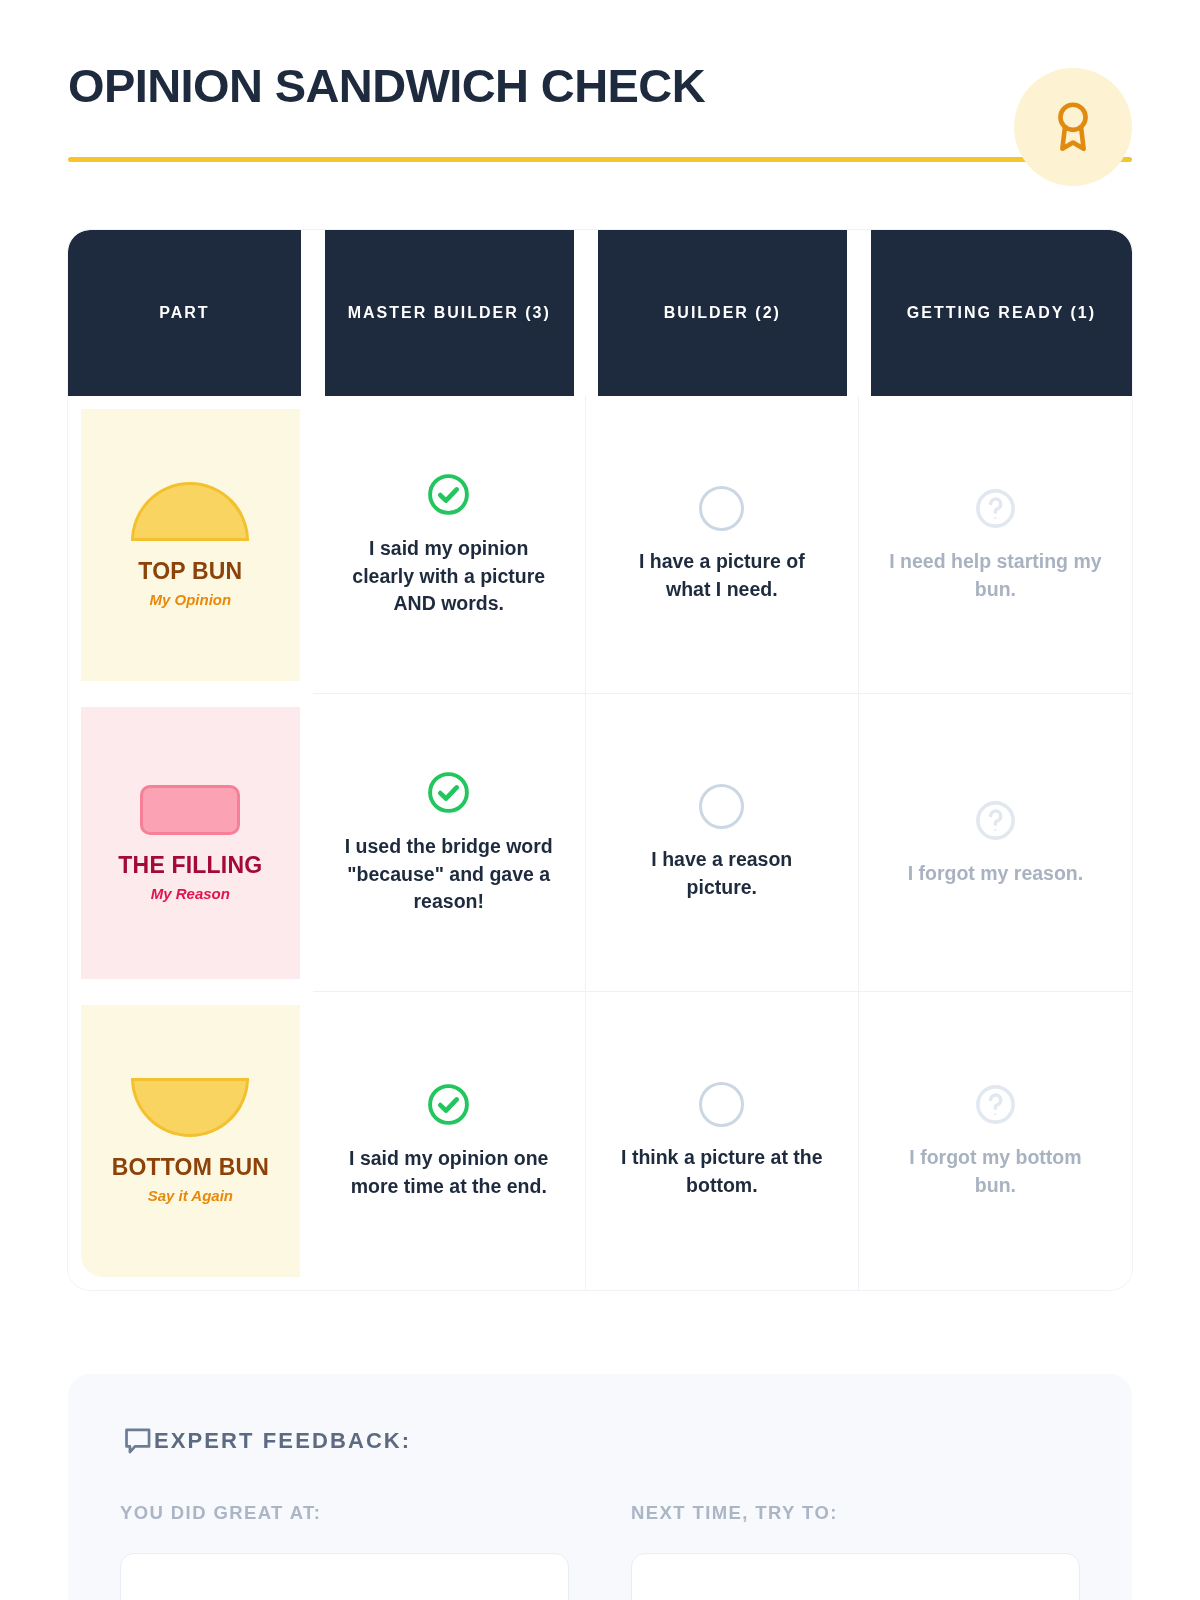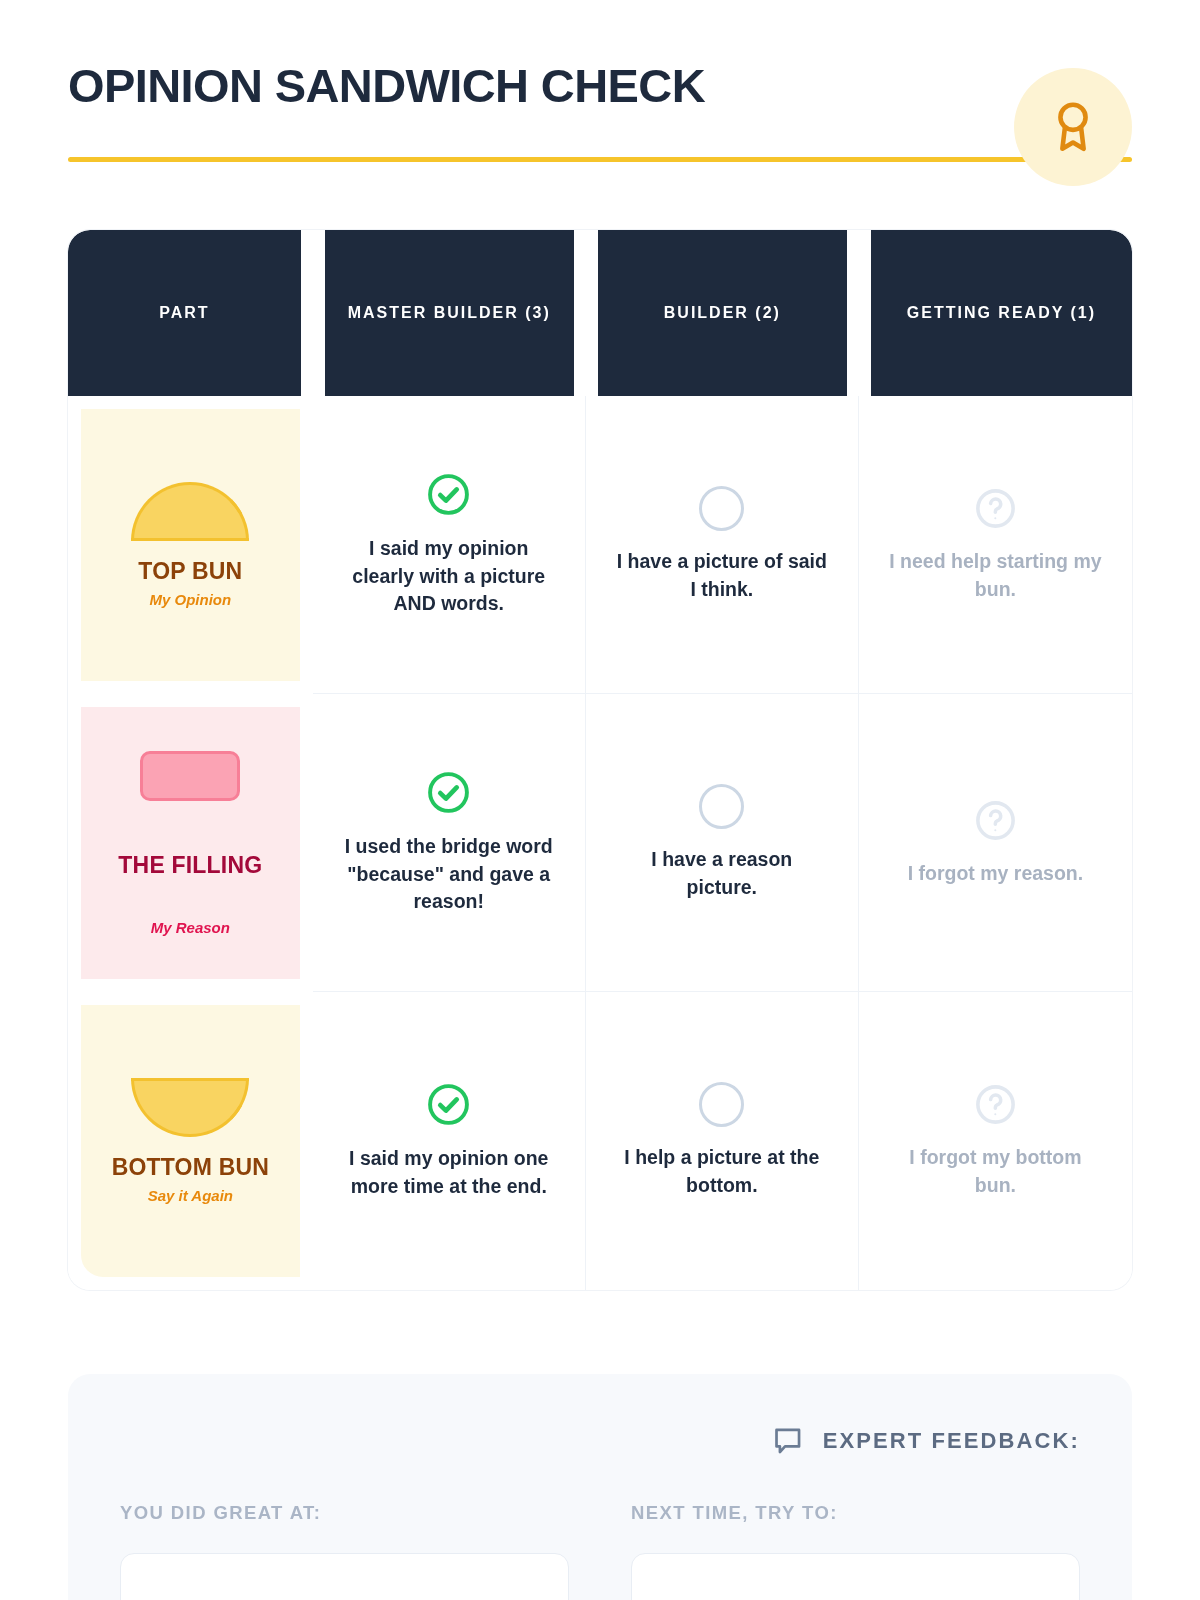--- a/index.html
+++ b/index.html
@@ -132,21 +132,21 @@
   .part-inner {
     height: 100%;
     min-height: 272px;
     display: flex;
     flex-direction: column;
     align-items: center;
     justify-content: center;
     padding: 14px 10px;
   }
   .part-inner.bun  { background: #fdf8e2; }
-  .part-inner.fill { background: #fdeaec; gap: 34px; }
+  .part-inner.fill { background: #fdeaec; }
 
   tbody tr:last-child td.cell-part .part-inner { border-bottom-left-radius: 22px; }
 
   .part-name {
     font-size: 23px;
     font-weight: 800;
     letter-spacing: 0.2px;
     text-transform: uppercase;
     margin-top: 17px;
   }
@@ -222,22 +222,20 @@
     margin: 84px 68px 0 68px;
     background: #f7f9fc;
     border-radius: 22px;
     padding: 50px 52px 0 52px;
     min-height: 300px;
   }
 
   .fb-header {
     display: flex;
     align-items: center;
-    gap: 19px;
-    justify-content: flex-end;
   }
   .fb-title {
     font-size: 22px;
     font-weight: 800;
     letter-spacing: 2.1px;
     text-transform: uppercase;
     color: #5c6b82;
   }
   .icon-bubble { width: 34px; height: 34px; display: block; }
 
@@ -311,21 +309,21 @@
               <svg class="icon-check" viewBox="0 0 24 24" fill="none" stroke="#22c55e" stroke-width="2" stroke-linecap="round" stroke-linejoin="round">
                 <circle cx="12" cy="12" r="9.4"></circle>
                 <path d="M7.8 12.3 L10.7 15.1 L16.2 9.4" stroke-width="2.4"></path>
               </svg>
               <div class="lvl-text">I said my opinion clearly with a picture AND words.</div>
             </div>
           </td>
           <td class="cell-lvl">
             <div class="lvl-inner">
               <div class="icon-empty"></div>
-              <div class="lvl-text">I have a picture of said I think.</div>
+              <div class="lvl-text">I have a picture of what I need.</div>
             </div>
           </td>
           <td class="cell-lvl last-col">
             <div class="lvl-inner">
               <svg class="icon-q" viewBox="0 0 24 24" fill="none" stroke="#e2e8f0" stroke-width="1.9" stroke-linecap="round" stroke-linejoin="round">
                 <circle cx="12" cy="12" r="9.4"></circle>
                 <path d="M9.4 9.3 a2.7 2.7 0 1 1 3.3 3 c-.7.3-.8.9-.8 1.7"></path>
                 <circle cx="11.9" cy="17.2" r="0.55" fill="#e2e8f0" stroke="none"></circle>
               </svg>
               <div class="lvl-text muted">I need help starting my bun.</div>
@@ -381,21 +379,21 @@
               <svg class="icon-check" viewBox="0 0 24 24" fill="none" stroke="#22c55e" stroke-width="2" stroke-linecap="round" stroke-linejoin="round">
                 <circle cx="12" cy="12" r="9.4"></circle>
                 <path d="M7.8 12.3 L10.7 15.1 L16.2 9.4" stroke-width="2.4"></path>
               </svg>
               <div class="lvl-text">I said my opinion one more time at the end.</div>
             </div>
           </td>
           <td class="cell-lvl">
             <div class="lvl-inner">
               <div class="icon-empty"></div>
-              <div class="lvl-text">I help a picture at the bottom.</div>
+              <div class="lvl-text">I think a picture at the bottom.</div>
             </div>
           </td>
           <td class="cell-lvl last-col">
             <div class="lvl-inner">
               <svg class="icon-q" viewBox="0 0 24 24" fill="none" stroke="#e2e8f0" stroke-width="1.9" stroke-linecap="round" stroke-linejoin="round">
                 <circle cx="12" cy="12" r="9.4"></circle>
                 <path d="M9.4 9.3 a2.7 2.7 0 1 1 3.3 3 c-.7.3-.8.9-.8 1.7"></path>
                 <circle cx="11.9" cy="17.2" r="0.55" fill="#e2e8f0" stroke="none"></circle>
               </svg>
               <div class="lvl-text muted">I forgot my bottom bun.</div>

